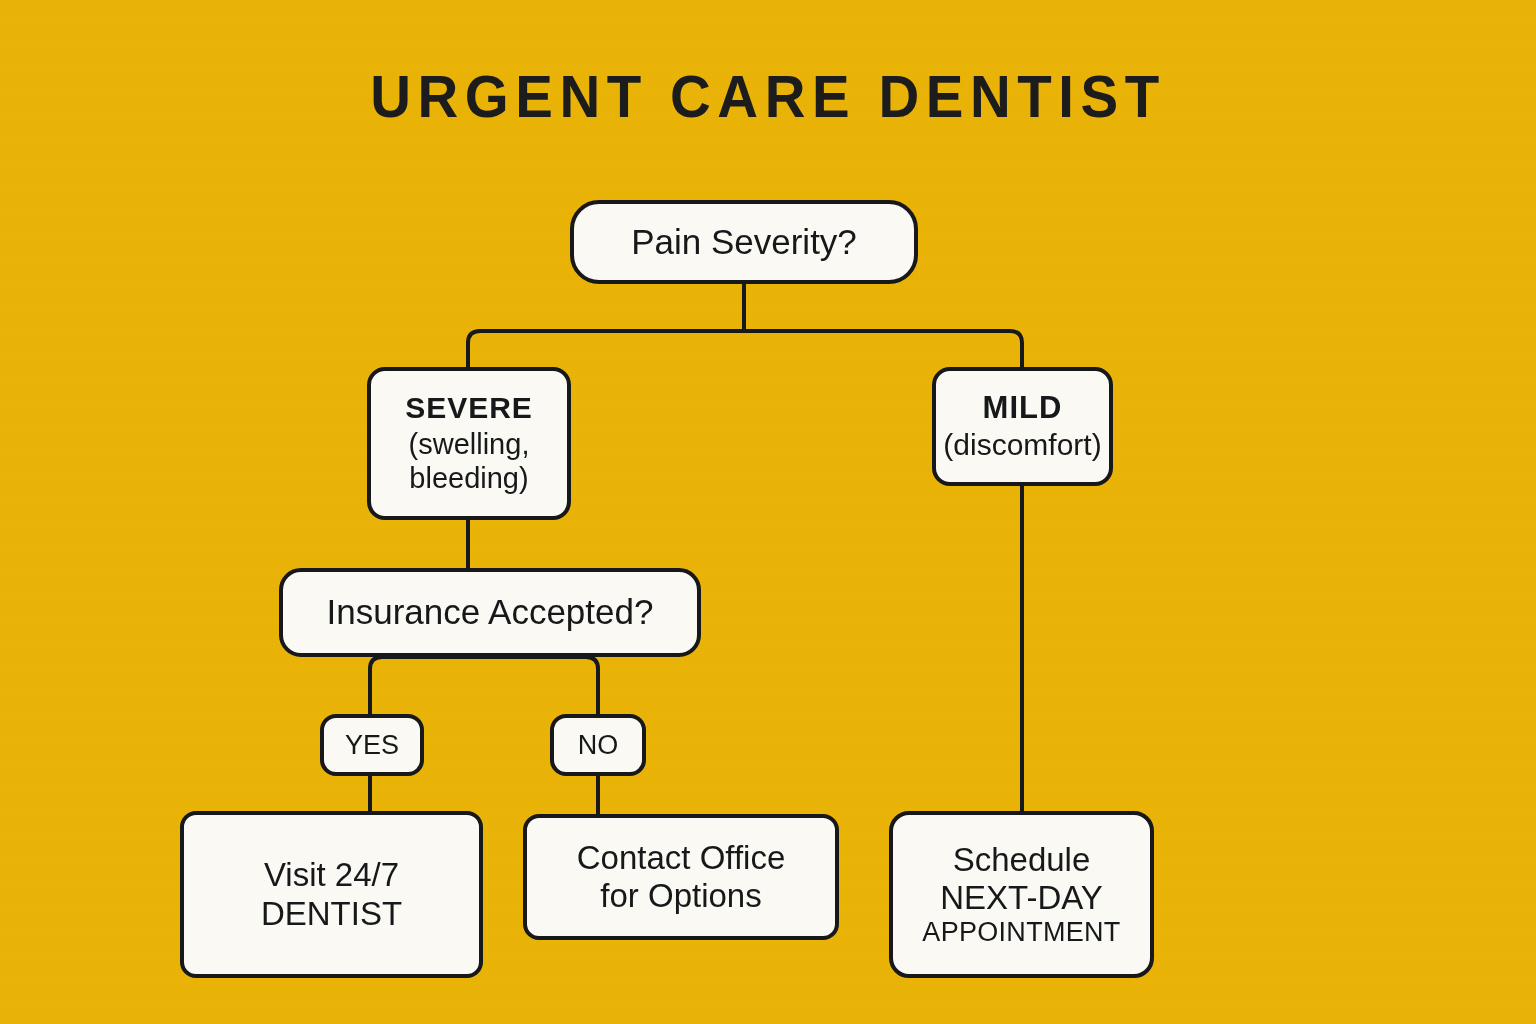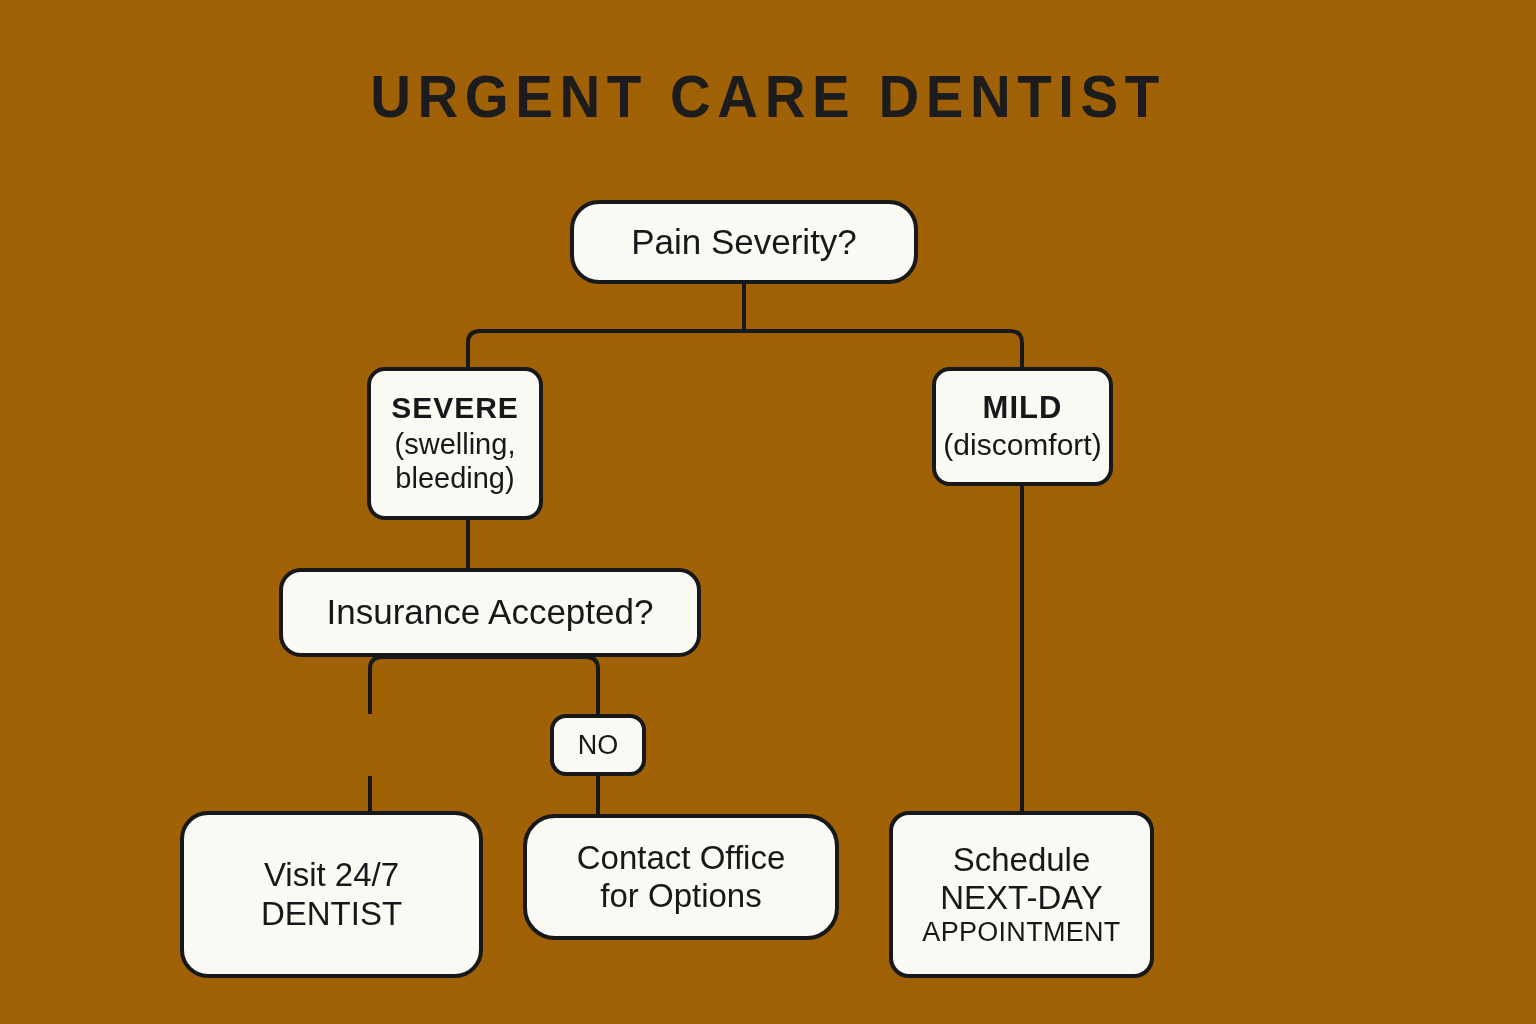--- a/index.html
+++ b/index.html
@@ -9,21 +9,21 @@
     background: #faf9f4;
   }
   body {
     font-family: "Liberation Sans", sans-serif;
     -webkit-font-smoothing: antialiased;
   }
   #canvas {
     position: relative;
     width: 1536px;
     height: 1024px;
-    background: #a16207;
+    background: #eab308;
     overflow: hidden;
   }
   
   #paper-texture {
     position: absolute;
     inset: 0;
     pointer-events: none;
     opacity: 0.5;
     background-image:
       repeating-linear-gradient(0deg, rgba(0,0,0,0.010) 0 1px, rgba(255,255,255,0) 1px 3px),
@@ -79,21 +79,21 @@
   .node .bold { font-weight: 700; }
 
   
   #node-root {
     left: 570px; top: 200px; width: 348px; height: 84px;
     border-radius: 29px;
     font-size: 35px;
   }
   
   #node-severe {
-    left: 367px; top: 367px; width: 176px; height: 153px;
+    left: 367px; top: 367px; width: 204px; height: 153px;
     border-radius: 18px;
     font-size: 30px;
   }
   #node-severe .bold { font-size: 30px; letter-spacing: 1px; margin-bottom: 2px; }
   #node-severe .sub { font-size: 29px; }
   
   #node-mild {
     left: 932px; top: 367px; width: 181px; height: 119px;
     border-radius: 18px;
     font-size: 30px;
@@ -119,26 +119,26 @@
     justify-content: center;
     color: #17181a;
     font-size: 27px;
   }
   #pill-yes { left: 320px; top: 714px; width: 104px; height: 62px; }
   #pill-no  { left: 550px; top: 714px; width: 96px;  height: 62px; }
 
   
   #node-emergency {
     left: 180px; top: 811px; width: 303px; height: 167px;
-    border-radius: 28px;
+    border-radius: 16px;
     font-size: 33px;
   }
   #node-contact {
     left: 523px; top: 814px; width: 316px; height: 126px;
-    border-radius: 32px;
+    border-radius: 16px;
     font-size: 33px;
   }
   #node-schedule {
     left: 889px; top: 811px; width: 265px; height: 167px;
     border-radius: 20px;
     font-size: 33px;
   }
   #node-schedule .small { font-size: 27px; letter-spacing: 0.3px; }
 </style>
 </head>
@@ -181,20 +181,23 @@
 
   <div class="node" id="node-insurance">
     <span class="line">Insurance Accepted?</span>
   </div>
 
   <div class="node" id="node-mild">
     <span class="line bold">MILD</span>
     <span class="line sub">(discomfort)</span>
   </div>
 
+  <div class="pill" id="pill-yes">
+    <span>YES</span>
+  </div>
 
   <div class="pill" id="pill-no">
     <span>NO</span>
   </div>
 
   <div class="node" id="node-emergency">
     <span class="line">Visit 24/7</span>
     <span class="line">DENTIST</span>
   </div>
 

